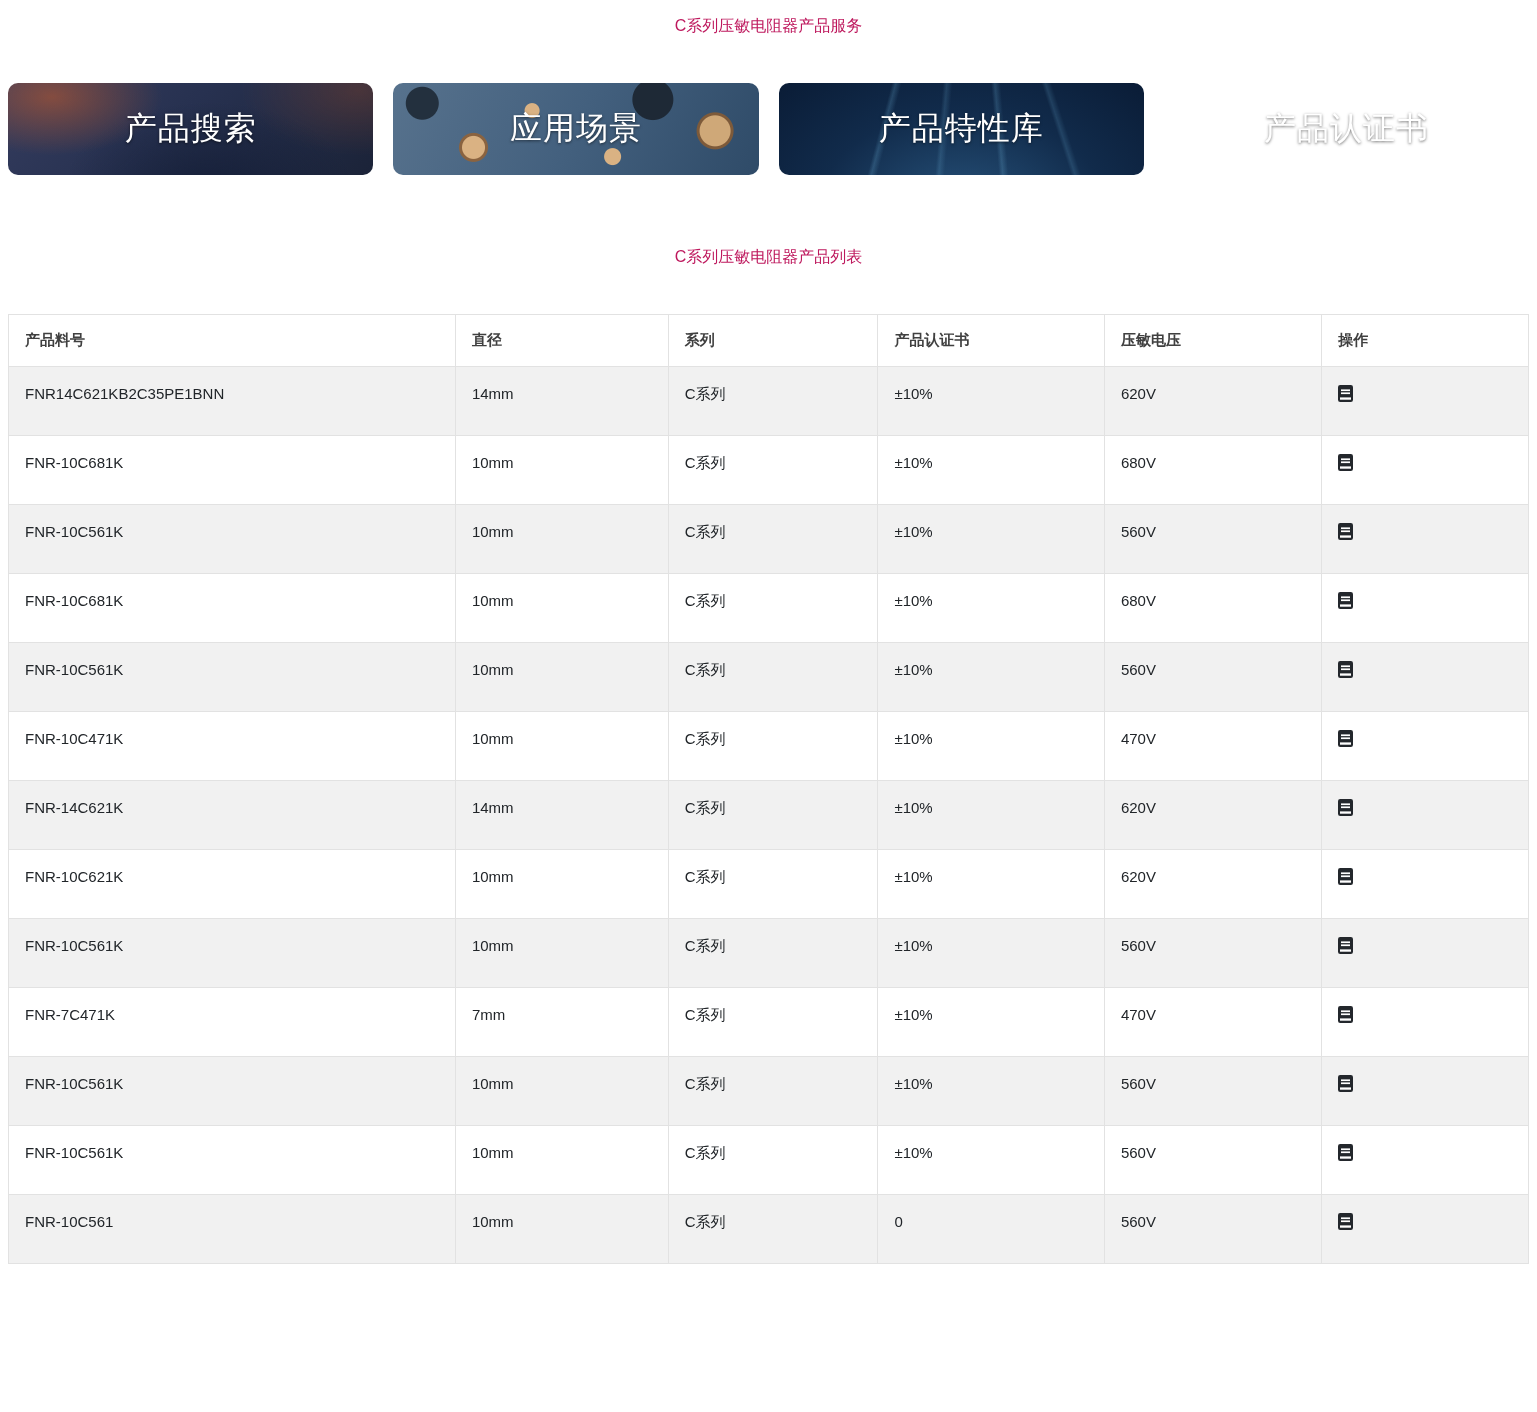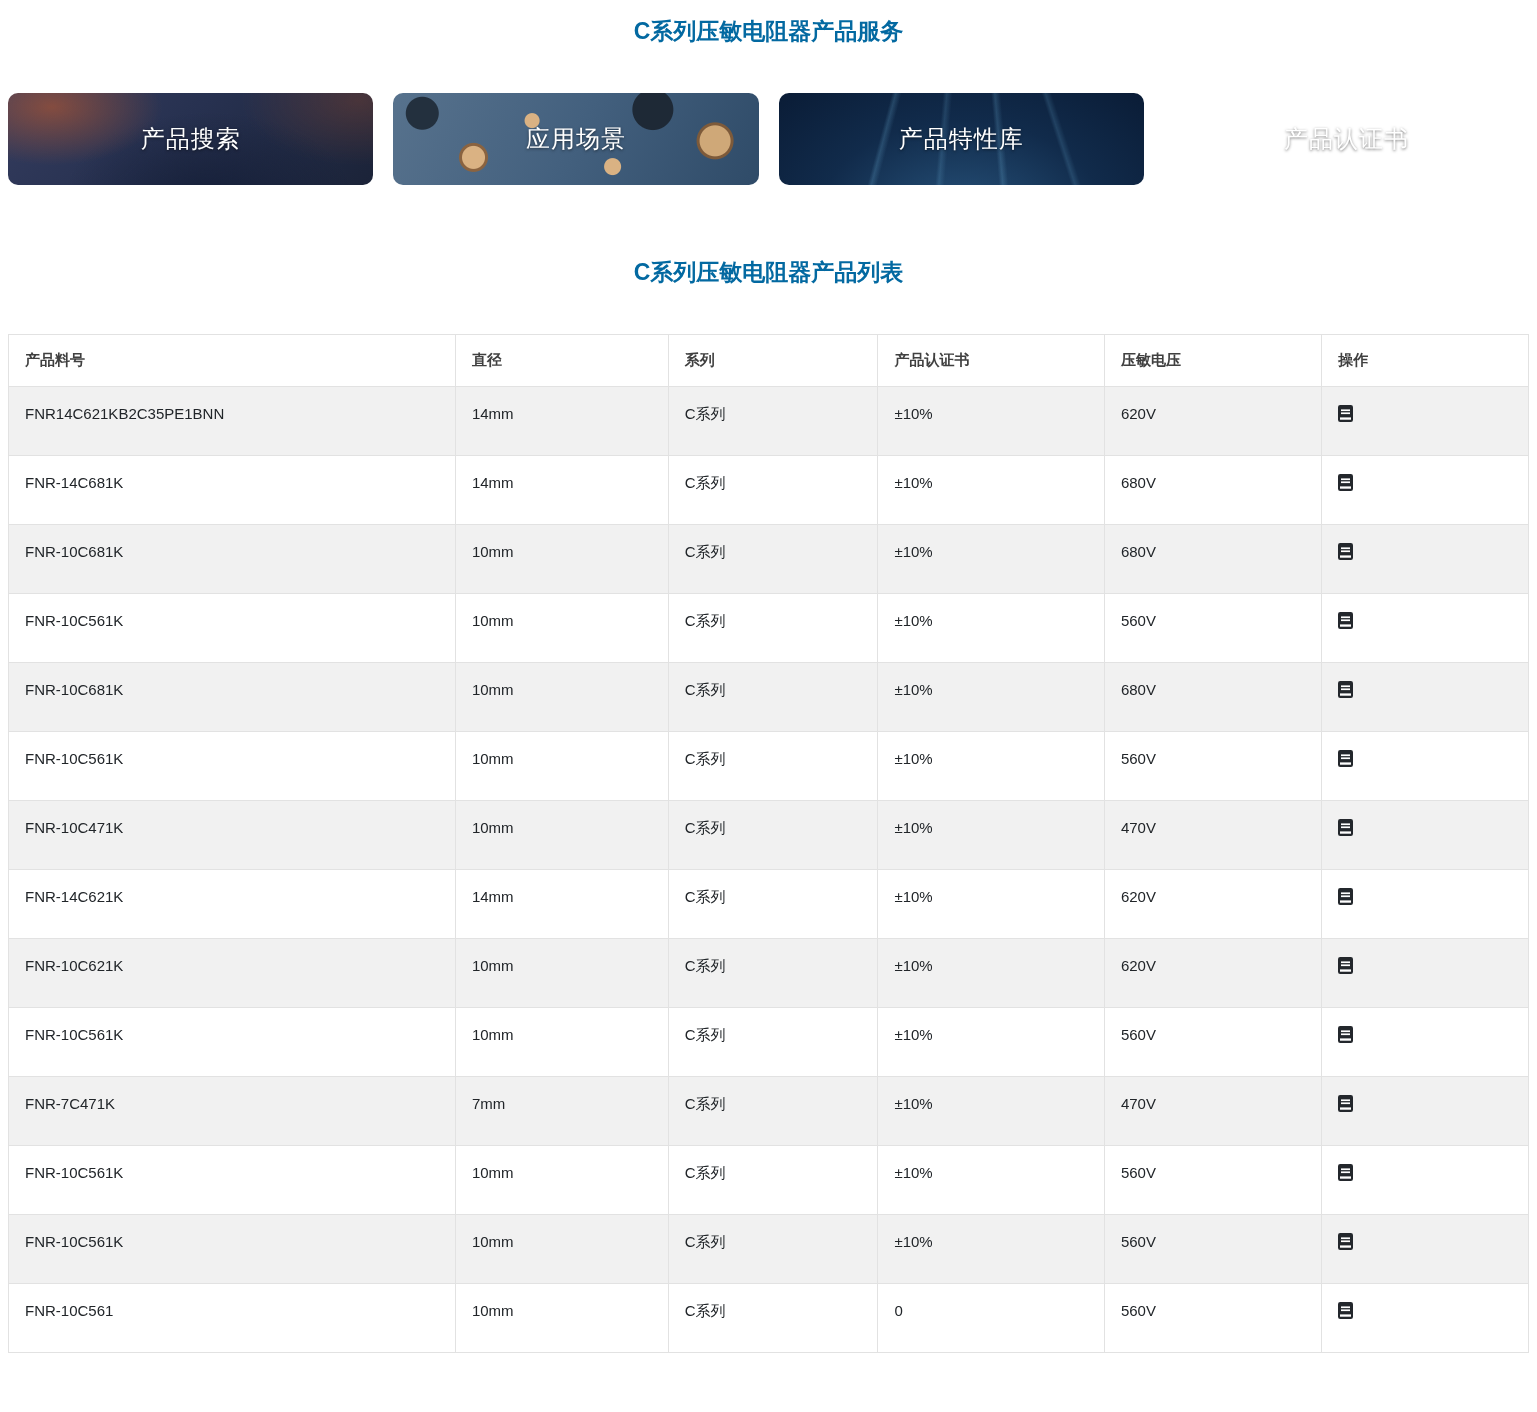--- a/index.html
+++ b/index.html
@@ -7,43 +7,43 @@
   body {
     margin: 8px;
     font-family: "Liberation Sans", "DejaVu Sans", sans-serif;
     color: #212529;
     width: 1521px;
   }
 
   
   .page-title, .list-title {
     text-align: center;
-    font-size: 23px;
-    font-weight: bold;
-    color: #0369a1;
+    font-size: 16px;
+    font-weight: normal;
+    color: #be185d;
     margin: 0;
   }
   .page-title { margin-top: 8px; }
   .list-title { margin-top: 72px; }
 
   
   .nav-row {
     display: flex;
     gap: 20px;
     margin-top: 46px;
   }
   .nav-btn {
     flex: 1;
     height: 92px;
     border-radius: 10px;
     display: flex;
     align-items: center;
     justify-content: center;
     color: #ffffff;
-    font-size: 24px;
+    font-size: 32px;
     letter-spacing: 1px;
     cursor: pointer;
     text-shadow: 0 1px 3px rgba(0,0,0,.55);
     overflow: hidden;
   }
   .bg-search {
     background-image:
       radial-gradient(ellipse 170px 90px at 12% 15%, rgba(201,92,42,.55), transparent 65%),
       radial-gradient(ellipse 200px 120px at 55% 115%, rgba(20,30,55,.85), transparent 72%),
       radial-gradient(ellipse 180px 100px at 96% 8%, rgba(150,75,45,.35), transparent 65%),
@@ -169,37 +169,20 @@
         <svg width="15" height="17" viewBox="0 0 15 17" xmlns="http://www.w3.org/2000/svg">
           <rect x="0" y="0" width="15" height="17" rx="2.2" fill="#23272c"></rect>
           <rect x="3" y="4.4" width="9" height="1.7" fill="#ffffff"></rect>
           <rect x="3" y="7.4" width="9" height="1.7" fill="#ffffff"></rect>
           <rect x="2" y="12.4" width="11" height="2.3" fill="#ffffff"></rect>
         </svg>
       </button>
     </td>
   </tr>
       <tr class="product-row">
-    <td>FNR-14C681K</td>
-    <td>14mm</td>
-    <td>C系列</td>
-    <td>±10%</td>
-    <td>680V</td>
-    <td>
-      <button class="action-btn" type="button">
-        <svg width="15" height="17" viewBox="0 0 15 17" xmlns="http://www.w3.org/2000/svg">
-          <rect x="0" y="0" width="15" height="17" rx="2.2" fill="#23272c"></rect>
-          <rect x="3" y="4.4" width="9" height="1.7" fill="#ffffff"></rect>
-          <rect x="3" y="7.4" width="9" height="1.7" fill="#ffffff"></rect>
-          <rect x="2" y="12.4" width="11" height="2.3" fill="#ffffff"></rect>
-        </svg>
-      </button>
-    </td>
-  </tr>
-      <tr class="product-row">
     <td>FNR-10C681K</td>
     <td>10mm</td>
     <td>C系列</td>
     <td>±10%</td>
     <td>680V</td>
     <td>
       <button class="action-btn" type="button">
         <svg width="15" height="17" viewBox="0 0 15 17" xmlns="http://www.w3.org/2000/svg">
           <rect x="0" y="0" width="15" height="17" rx="2.2" fill="#23272c"></rect>
           <rect x="3" y="4.4" width="9" height="1.7" fill="#ffffff"></rect>

